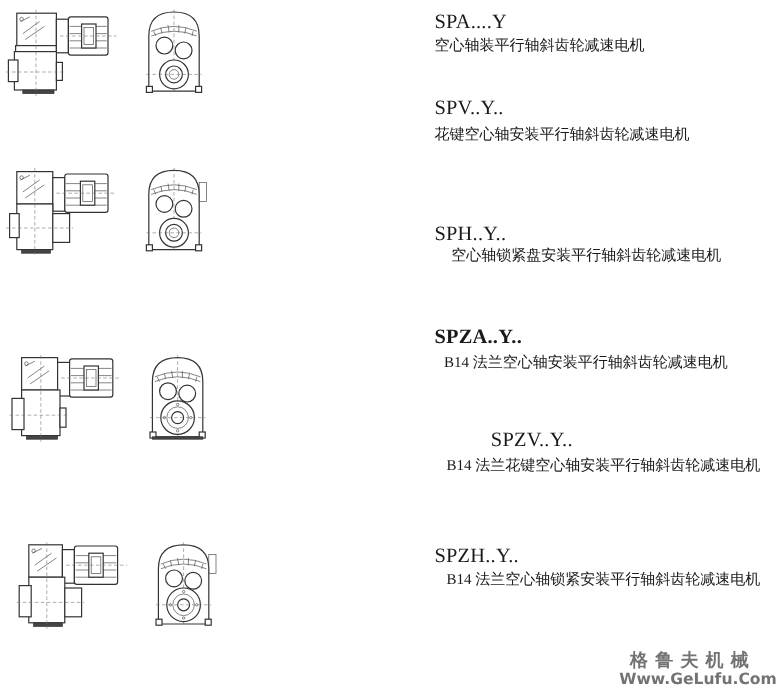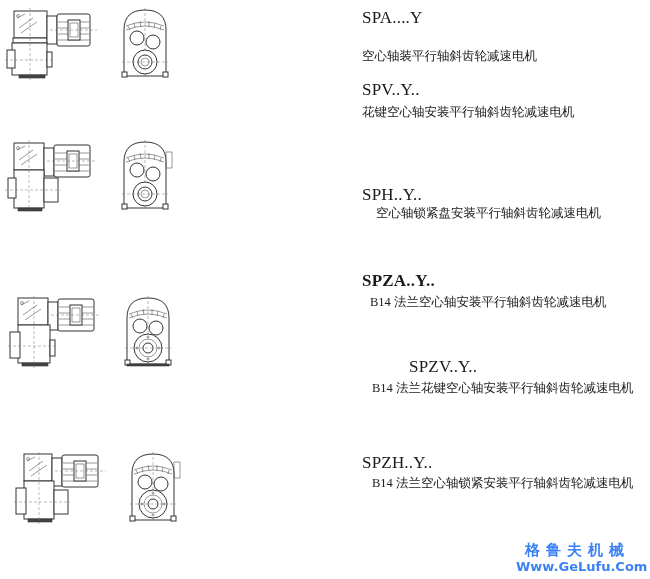--- a/index.html
+++ b/index.html
@@ -1,20 +1,20 @@
 <!DOCTYPE html>
 <html><head>
 <meta charset="utf-8">
 <style>
   html, body { margin:0; padding:0; background:#ffffff; }
   body { width:650px; height:579px; position:relative; overflow:hidden; font-family:"Liberation Serif","DejaVu Serif",serif; color:#222; }
   .drawing { position:absolute; }
   .code { position:absolute; font-size:17px; color:#1a1a1a; letter-spacing:0.2px; }
   .desc { position:absolute; font-size:12.5px; color:#1a1a1a; white-space:nowrap; }
-  .wm { position:absolute; text-align:left; color:#3b82f6; }
+  .wm { position:absolute; text-align:left; color:#737373; }
   .wm-cn { font-family:"DejaVu Serif",serif; font-size:15px; letter-spacing:6px; left:525px; top:541px; font-weight:bold; }
   .wm-url { font-family:"DejaVu Sans",sans-serif; font-size:13px; left:516px; top:559px; font-weight:bold; }
   svg { overflow:visible; }
   .ln { stroke:#333; stroke-width:1; fill:#fff; }
   .lt { stroke:#555; stroke-width:0.6; fill:none; }
   .dash { stroke:#777; stroke-width:0.5; stroke-dasharray:3 2; fill:none; }
   .dark { fill:#444; stroke:#333; stroke-width:0.6; }
 </style>
 </head>
 <body>
@@ -48,21 +48,21 @@
     <circle class="ln" cx="33" cy="34" r="7"></circle>
     <circle class="ln" cx="25" cy="54" r="12"></circle>
     <circle class="ln" cx="25" cy="54" r="7"></circle>
     <circle class="lt" cx="25" cy="54" r="4"></circle>
     <path class="dash" d="M2 54 H48"></path>
     <rect class="ln" x="2" y="64" width="5" height="5"></rect>
     <rect class="ln" x="43" y="64" width="5" height="5"></rect>
   </svg>
 </div>
 <div class="code" style="left:362px;top:8px;">SPA....Y</div>
-<div class="desc" style="left:362px;top:48px;">空心轴装平行轴斜齿轮减速电机</div>
+<div class="desc" style="left:362px;top:30px;">空心轴装平行轴斜齿轮减速电机</div>
 
 <div class="code" style="left:362px;top:80px;">SPV..Y..</div>
 <div class="desc" style="left:362px;top:104px;text-align:center;">花键空心轴安装平行轴斜齿轮减速电机</div>
 
 <div class="drawing" style="left:5px;top:140px;">
   <svg width="95" height="75" viewBox="0 0 95 75">
     <rect class="ln" x="9" y="3" width="30" height="27"></rect>
     <path class="lt" d="M12 10 L20 6 M14 20 L28 10 M16 25 L32 14"></path>
     <circle class="lt" cx="13" cy="8" r="1.5"></circle>
     <rect class="ln" x="39" y="8" width="10" height="28"></rect>

